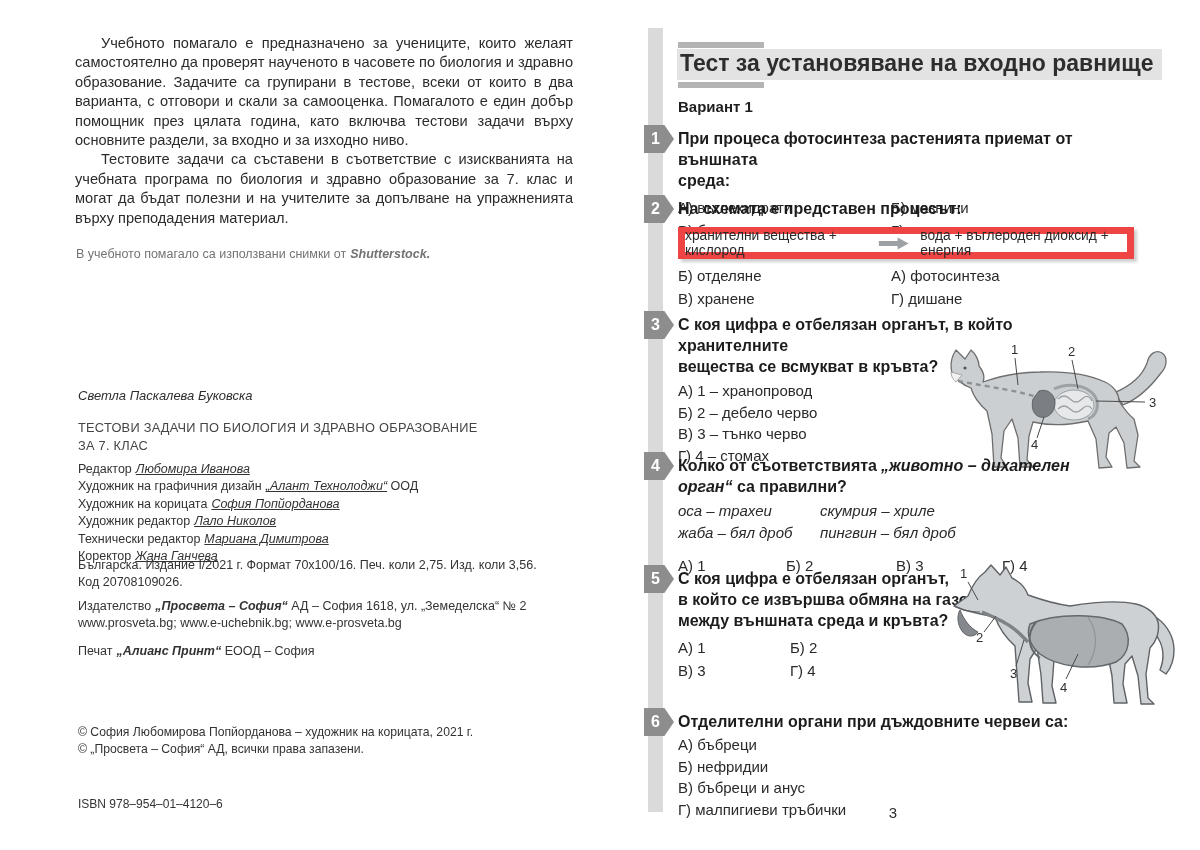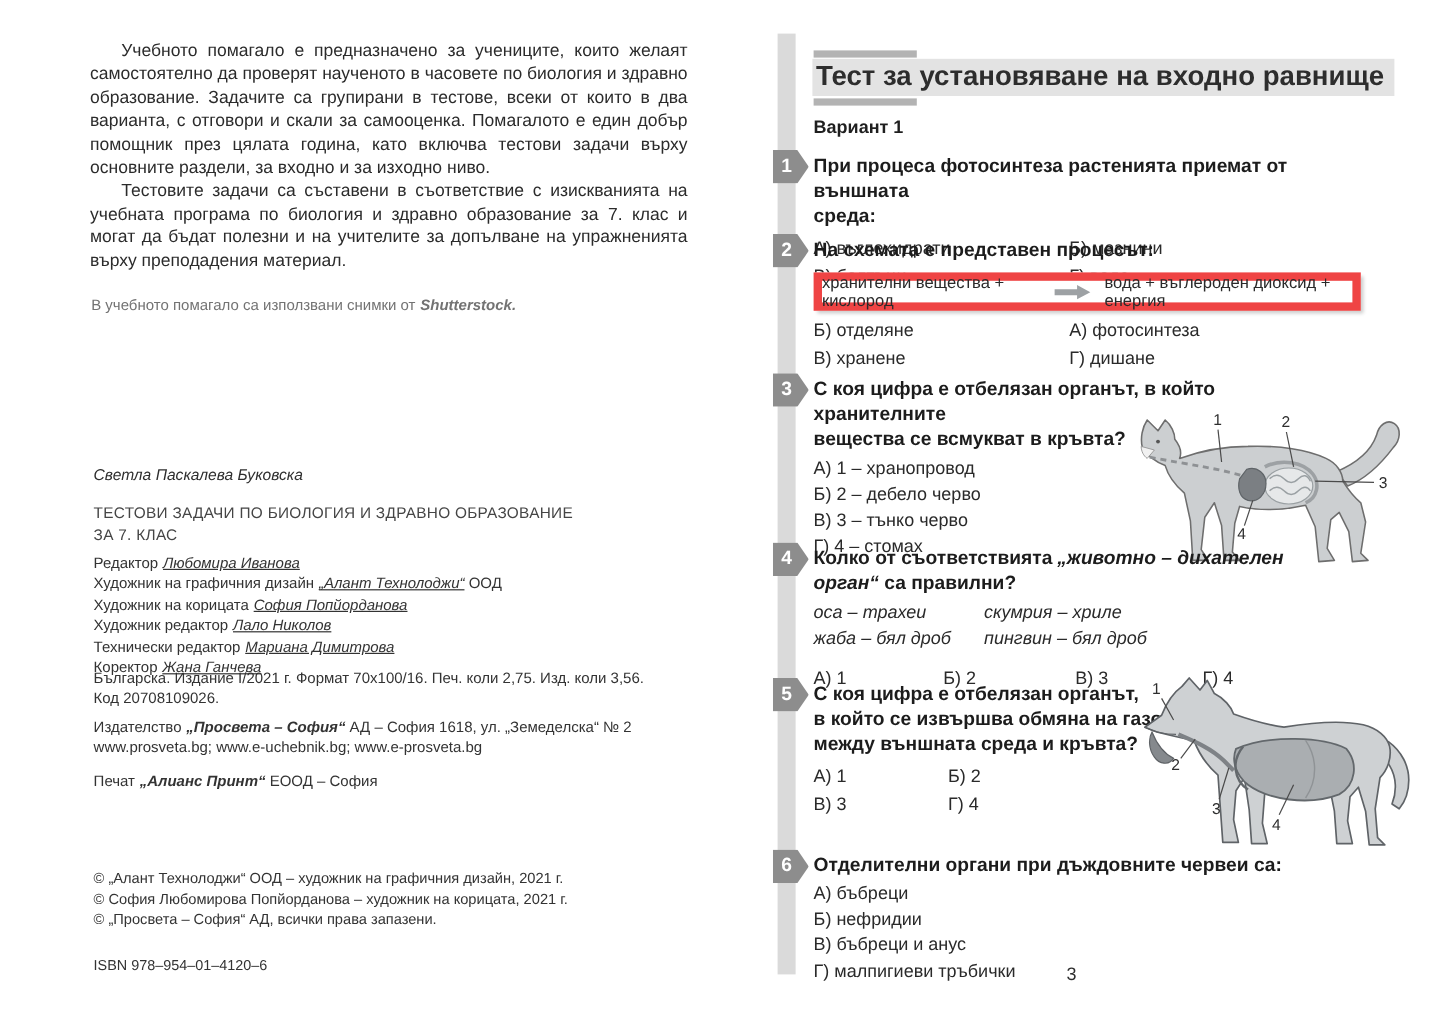--- a/index.html
+++ b/index.html
@@ -98,21 +98,20 @@
 <div class="abs colophon publisher">
   <div><span class="cred-role">Издателство</span><span class="bit">„Просвета – София“</span><span> АД – София 1618, ул. „Земеделска“ № 2</span></div>
   <div>www.prosveta.bg; www.e-uchebnik.bg; www.e-prosveta.bg</div>
 </div>
 
 <div class="abs colophon printline">
   <span class="cred-role">Печат</span><span class="bit">„Алианс Принт“</span><span> ЕООД – София</span>
 </div>
 
 <div class="abs copyright">
-  <div>© „Алант Технолоджи“ ООД – художник на графичния дизайн, 2021 г.</div>
   <div>© София Любомирова Попйорданова – художник на корицата, 2021 г.</div>
   <div>© „Просвета – София“ АД, всички права запазени.</div>
 </div>
 
 <div class="abs isbn">ISBN 978–954–01–4120–6</div>
 
 <div class="abs side-bar"></div>
 
 <div class="abs title-accent" style="top:42px;"></div>
 <h1 class="abs test-title">Тест за установяване на входно равнище</h1>

